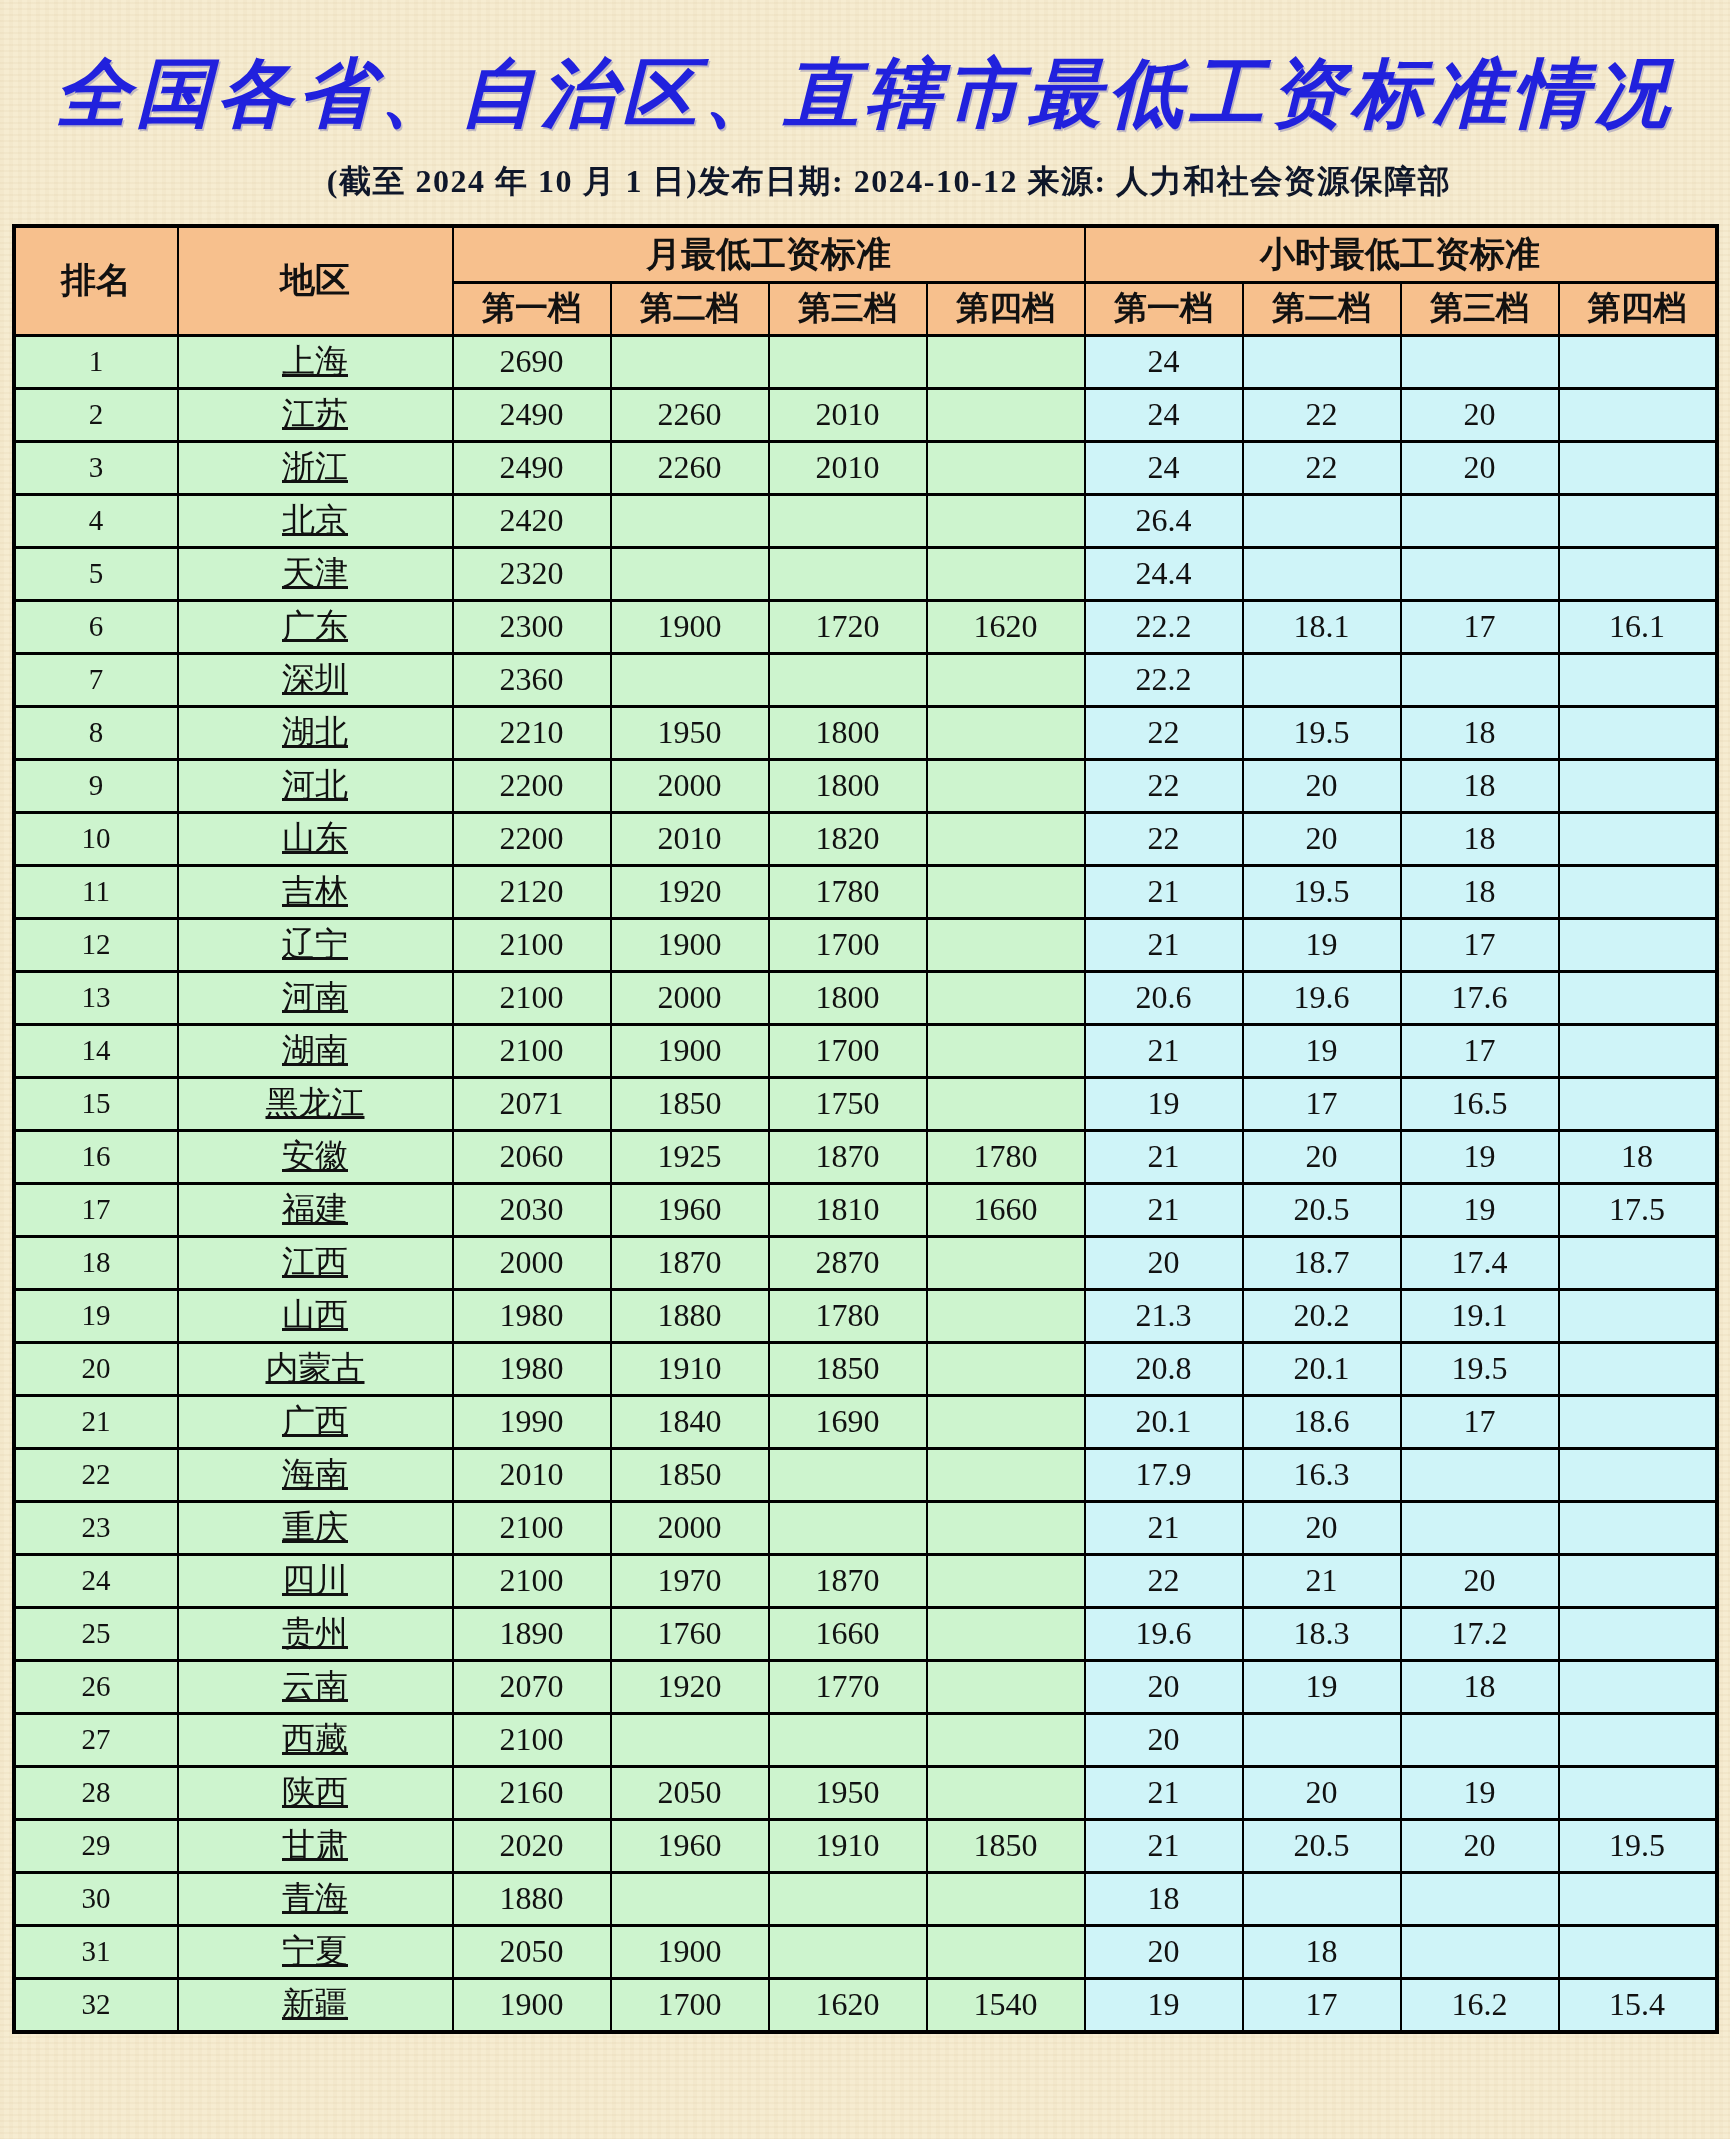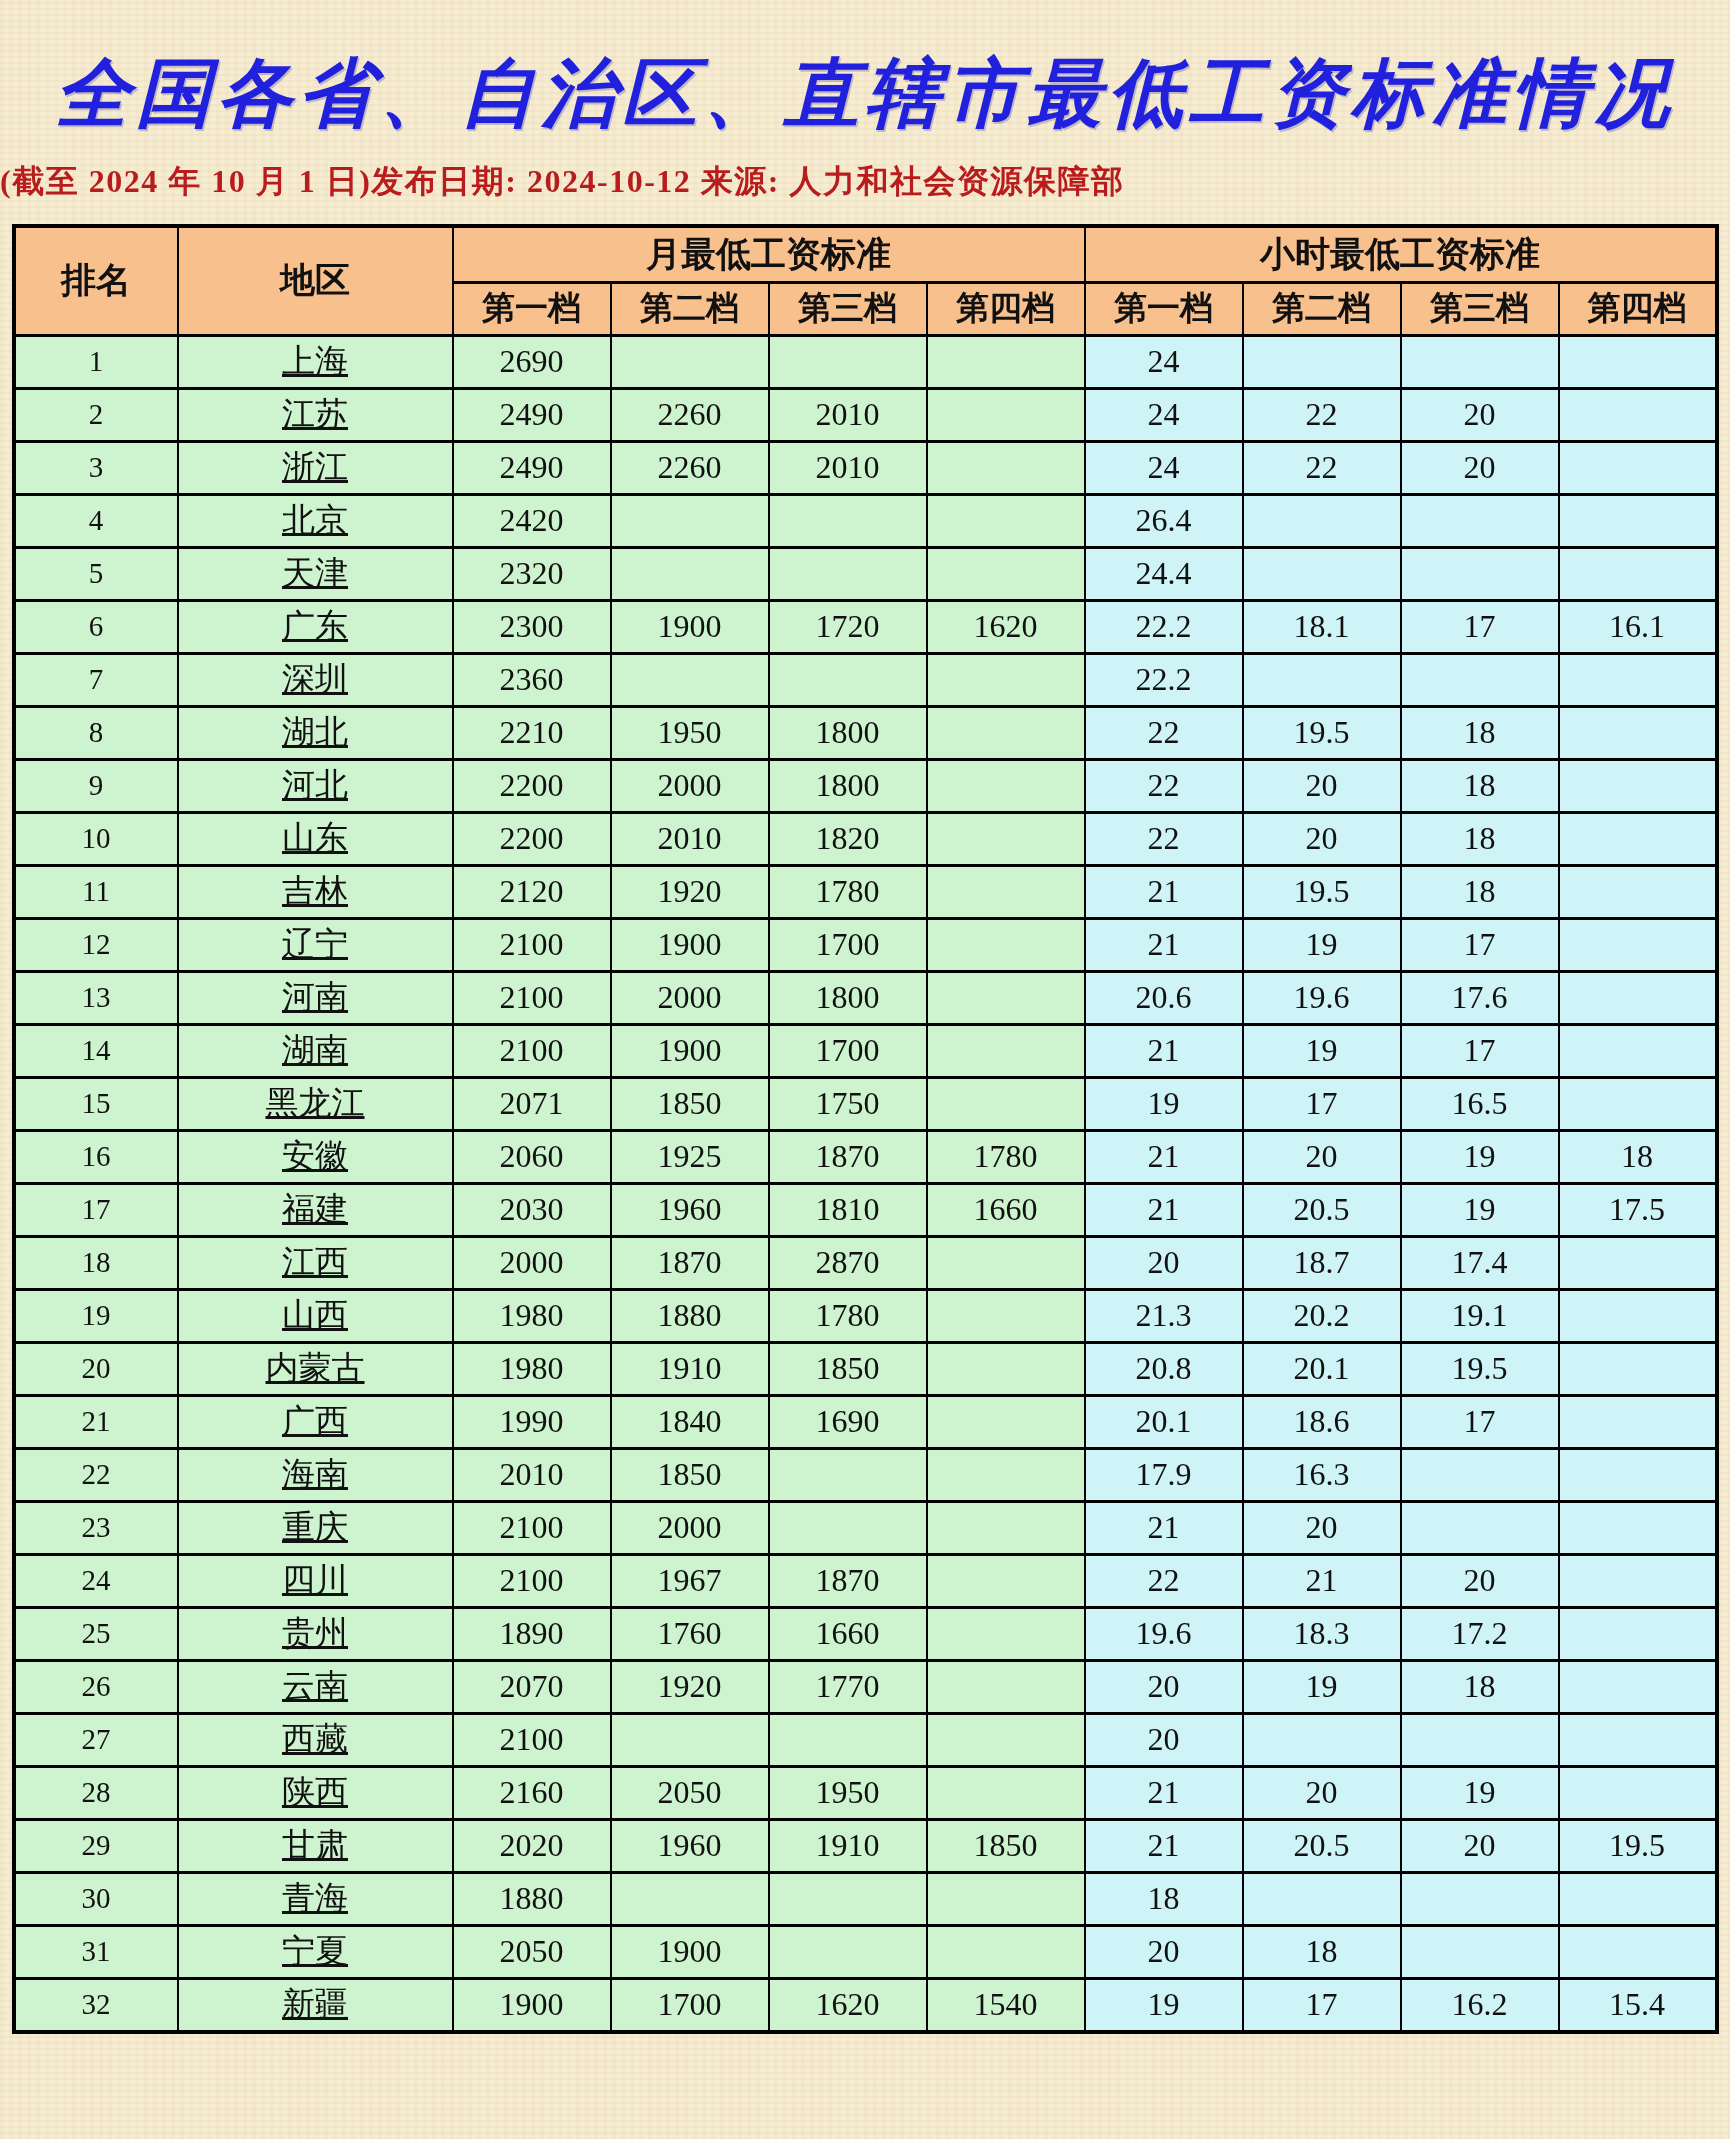--- a/index.html
+++ b/index.html
@@ -26,26 +26,28 @@
     line-height: 1.35;
     font-weight: bold;
     font-style: italic;
     letter-spacing: 6px;
     color: #2121dd;
     text-shadow: 1.5px 1.5px 0 rgba(40,40,160,0.25);
     font-family: "Liberation Serif", "DejaVu Serif", serif;
   }
   .page-subtitle {
     margin-top: 13.6px;
+    text-align: center;
     white-space: nowrap;
     font-size: 32px;
     font-weight: bold;
     letter-spacing: 1.5px;
-    color: #b91c1c;
+    color: #0f172a;
     font-family: "Liberation Serif", "DejaVu Serif", serif;
+    margin-left: 48px;
   }
   table.wage-table {
     width: 1700px;
     margin: 19.6px auto 0 auto;
     border-collapse: collapse;
     table-layout: fixed;
     border: 4.5px solid #000000;
   }
   .wage-table th, .wage-table td {
     border: 2.3px solid #000000;
@@ -387,21 +389,21 @@
         <td class="green"></td>
         <td class="cyan">21</td>
         <td class="cyan">20</td>
         <td class="cyan"></td>
         <td class="cyan"></td>
       </tr>
       <tr>
         <td class="green rank-cell">24</td>
         <td class="green region-cell">四川</td>
         <td class="green">2100</td>
-        <td class="green">1967</td>
+        <td class="green">1970</td>
         <td class="green">1870</td>
         <td class="green"></td>
         <td class="cyan">22</td>
         <td class="cyan">21</td>
         <td class="cyan">20</td>
         <td class="cyan"></td>
       </tr>
       <tr>
         <td class="green rank-cell">25</td>
         <td class="green region-cell">贵州</td>

